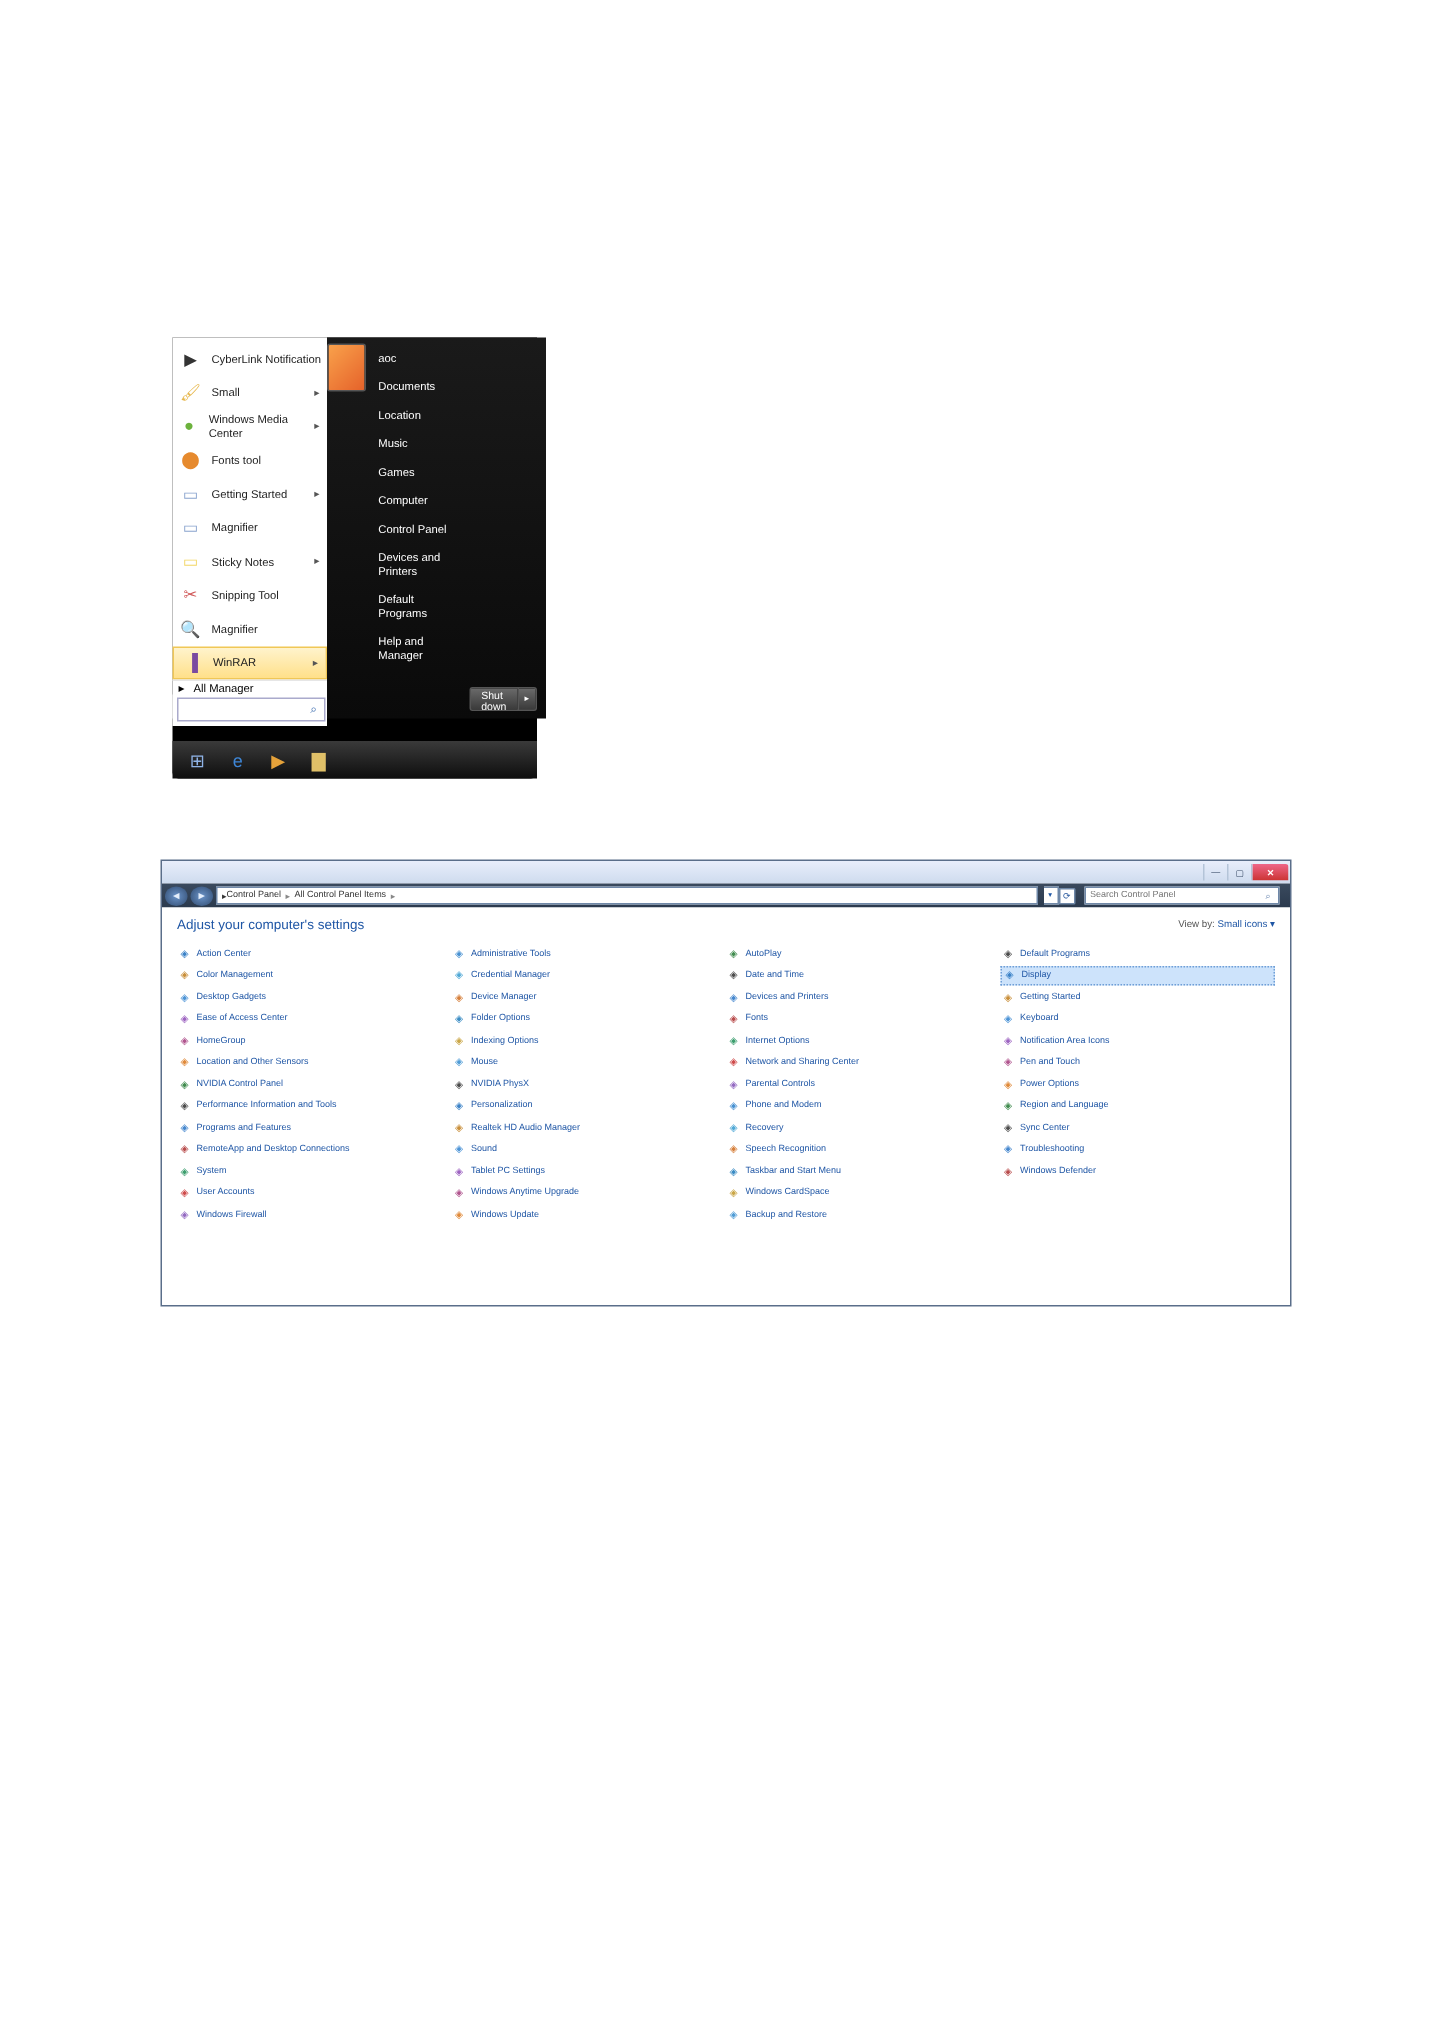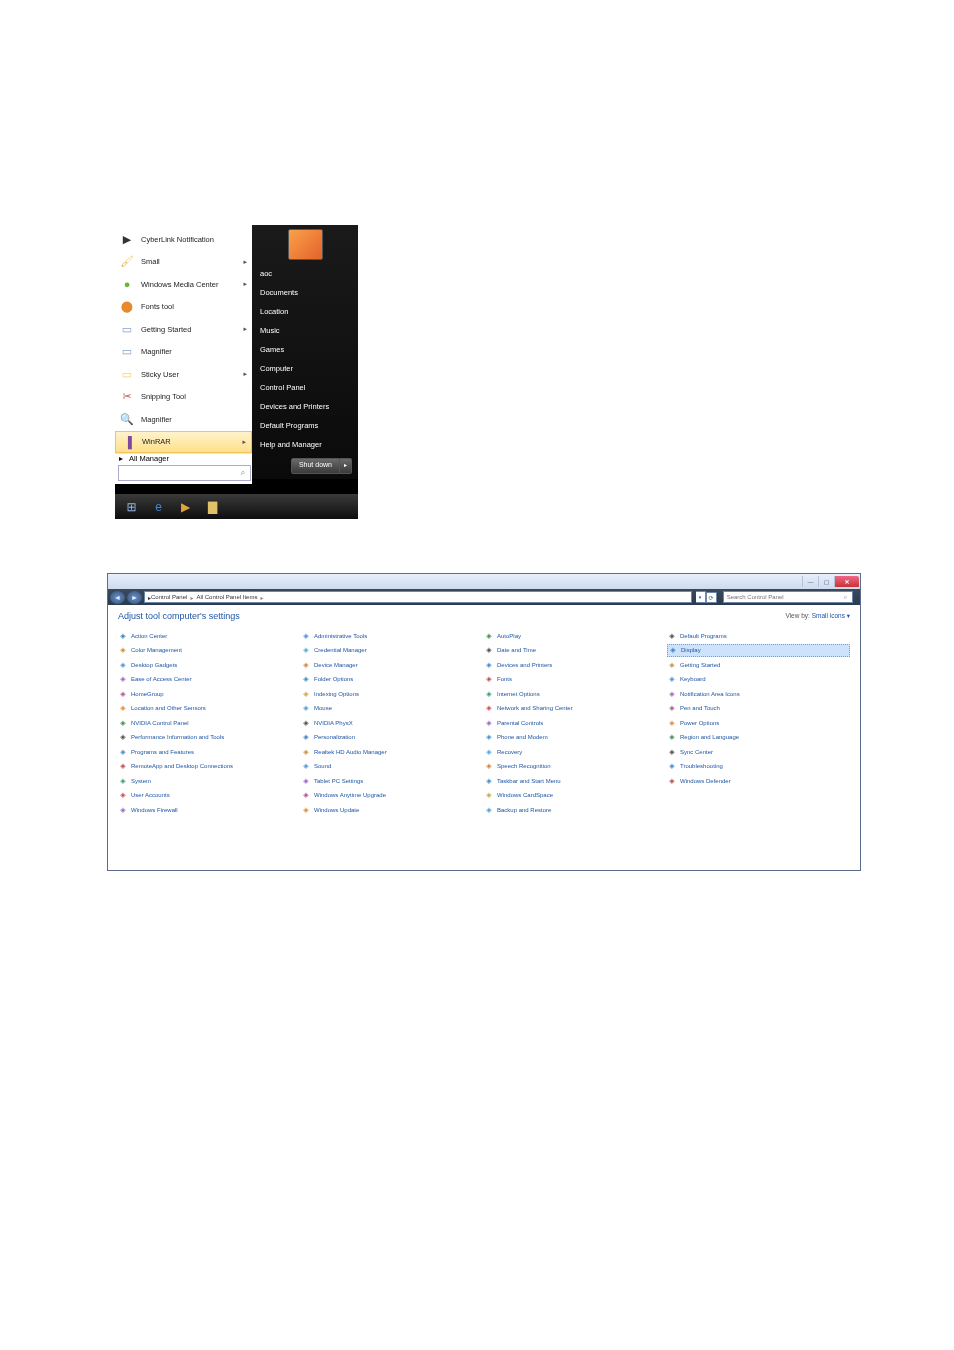--- a/index.html
+++ b/index.html
@@ -9,21 +9,21 @@
 .pl{width:137px;background:#fff;padding:3px 0;display:flex;flex-direction:column}
 .pl-item{display:flex;align-items:center;height:22.5px;padding:1px 2px;font-size:7.5px;color:#222;cursor:pointer}
 .pl-item.hl{background:linear-gradient(#fff3cc,#ffe08a);border:1px solid #f0c756;height:22px}
 .ico{width:20px;height:20px;margin-right:4px;display:flex;align-items:center;justify-content:center;font-size:11px}
 .arrow-sub{margin-left:auto;font-size:7px;color:#555;padding-right:3px}
 .all-prog{display:flex;align-items:center;height:20px;padding-left:4px;font-size:7.5px;border-top:1px solid #e6e6e6;margin-top:auto}
 .all-prog .caret{margin-right:6px;font-size:8px}
 .search-row{height:21px;display:flex;align-items:center;padding:2px 3px 3px;background:#fff}
 .search-box{flex:1;height:16px;border:1px solid #aac;font-size:7px;padding:0 3px}
 .search-ic{width:12px;font-size:8px;text-align:center;color:#4a77b5;margin-left:-14px}
-.rp{flex:1;background:linear-gradient(#1a1a1a,#0a0a0a);display:flex;flex-direction:column;padding-top:4px}
+.rp{flex:1;background:linear-gradient(#1a1a1a,#0a0a0a);display:flex;flex-direction:row;padding-top:4px}
 .upic{width:35px;height:32px;margin:0 auto 4px;border:1px solid #555;background:linear-gradient(135deg,#f9a14b,#e5622a);border-radius:2px}
 .rp-item{color:#fff;font-size:7.5px;padding:5px 8px;cursor:pointer}
 .shut-row{margin-top:auto;padding:4px 6px 5px;display:flex;justify-content:flex-end}
 .shut-btn{display:flex;height:16px}
 .shut-main{background:linear-gradient(#6a6a6a,#3a3a3a);color:#fff;font-size:7px;padding:2px 7px;border:1px solid #555;border-radius:2px 0 0 2px}
 .shut-arrow{background:linear-gradient(#6a6a6a,#3a3a3a);color:#fff;font-size:6px;padding:2px 4px;border:1px solid #555;border-left:0;border-radius:0 2px 2px 0}
 .taskbar{position:absolute;left:0;right:0;bottom:0;height:25px;background:linear-gradient(#3a3a3a,#0e0e0e);display:flex;align-items:center;padding-left:3px}
 .tb-ic{width:27px;height:20px;display:flex;align-items:center;justify-content:center;font-size:12px;color:#c9d7ef}
 
 .cpw{position:absolute;left:107px;top:573px;width:754px;height:298px;border:1px solid #5a6e8a}
@@ -79,21 +79,21 @@
             <span class="ico" style="color:#8ca5cf">▭</span>
             <span>Getting Started</span>
             <span class="arrow-sub">▸</span>
           </div>
           <div class="pl-item">
             <span class="ico" style="color:#8ca5cf">▭</span>
             <span>Magnifier</span>
           </div>
           <div class="pl-item">
             <span class="ico" style="color:#f3d86a">▭</span>
-            <span>Sticky User</span>
+            <span>Sticky Notes</span>
             <span class="arrow-sub">▸</span>
           </div>
           <div class="pl-item">
             <span class="ico" style="color:#d05858">✂</span>
             <span>Snipping Tool</span>
           </div>
           <div class="pl-item">
             <span class="ico" style="color:#5a7fb5">🔍</span>
             <span>Magnifier</span>
           </div>
@@ -160,21 +160,21 @@
     </div>
     <div class="sephdr">
       <div style="width:10px;height:12px;background:#fff;border:1px solid #6f88a8;font-size:5px;color:#1f56a5;text-align:center;line-height:11px;border-left:0">▾</div>
       <div class="ref" style="margin-right:4px">⟳</div>
     </div>
     <input class="cpsearch" placeholder="Search Control Panel" style="">
     <span class="cpsrch-ic">⌕</span>
   </div>
   <div class="cp-body">
     <div class="cp-hdr">
-      <div class="cp-title">Adjust tool computer's settings</div>
+      <div class="cp-title">Adjust your computer's settings</div>
       <div class="view-by">
         <span class="lbl">View by:</span>
         <span>Small icons ▾</span>
       </div>
     </div>
     <div class="cp-grid" id="cp-grid">
         <div class="cp-link">
           <span class="cp-lico" style="color:#3b82c7">◈</span>
           <span>Action Center</span>
         </div>

